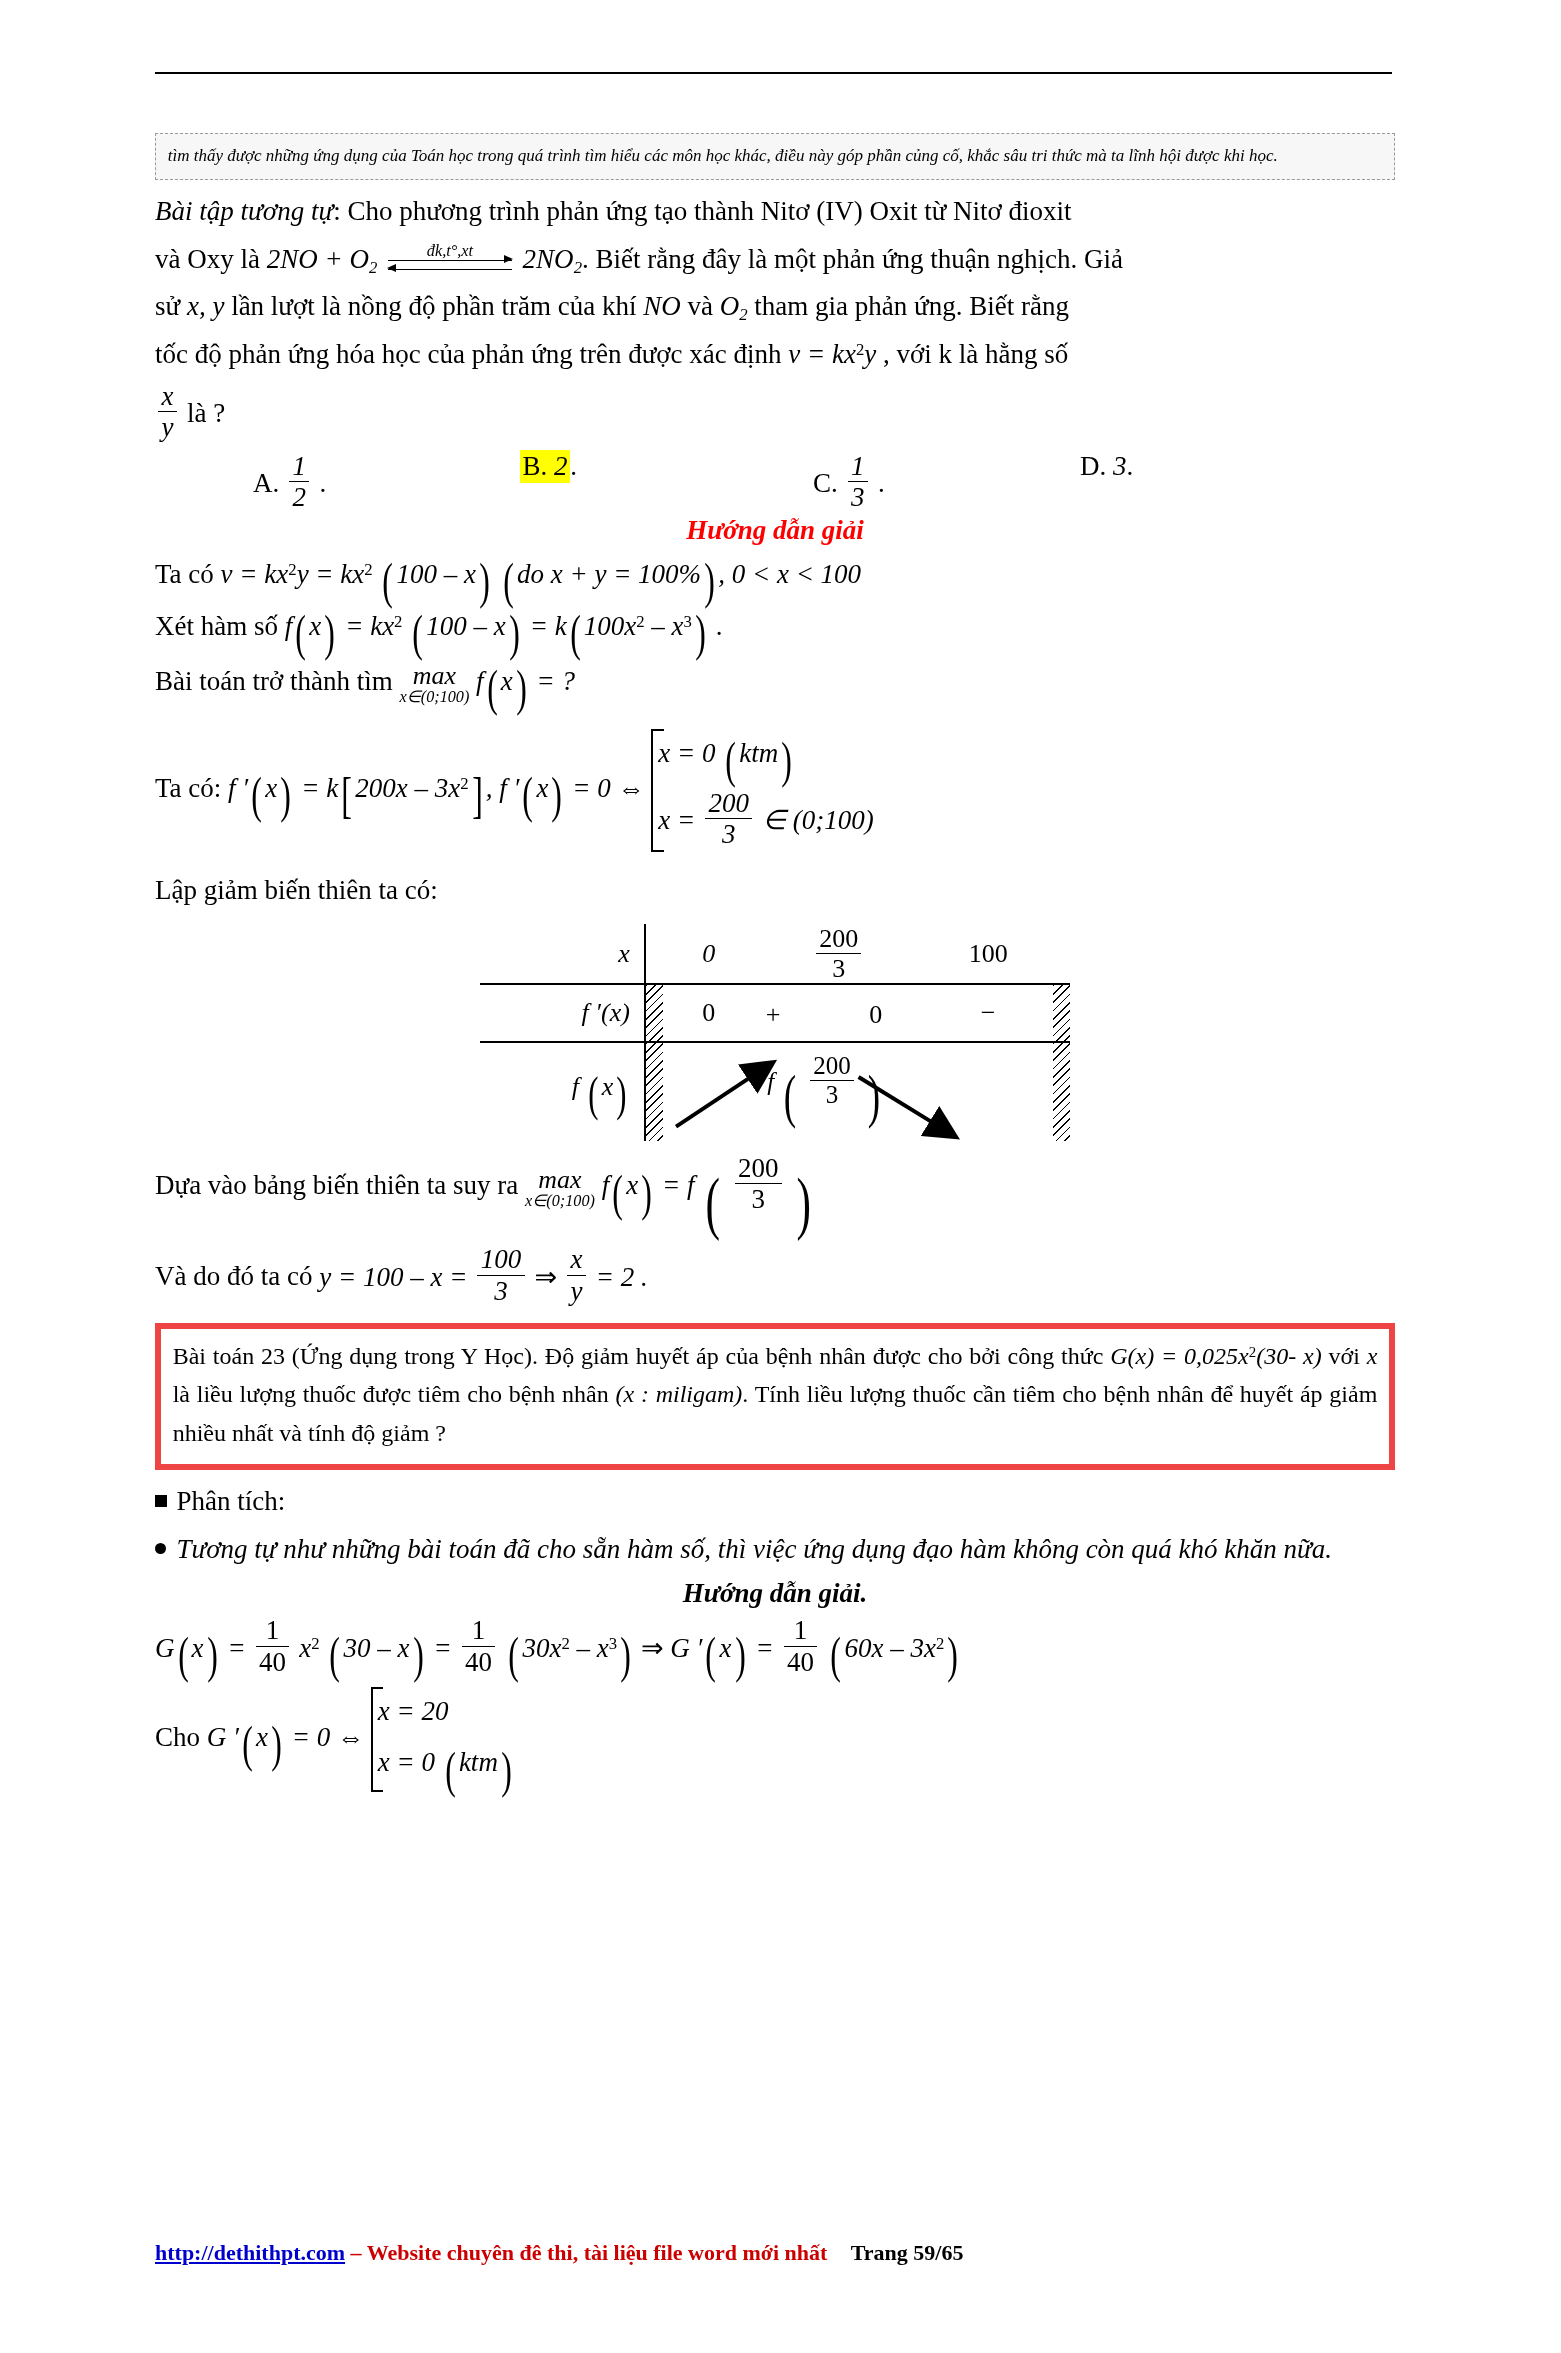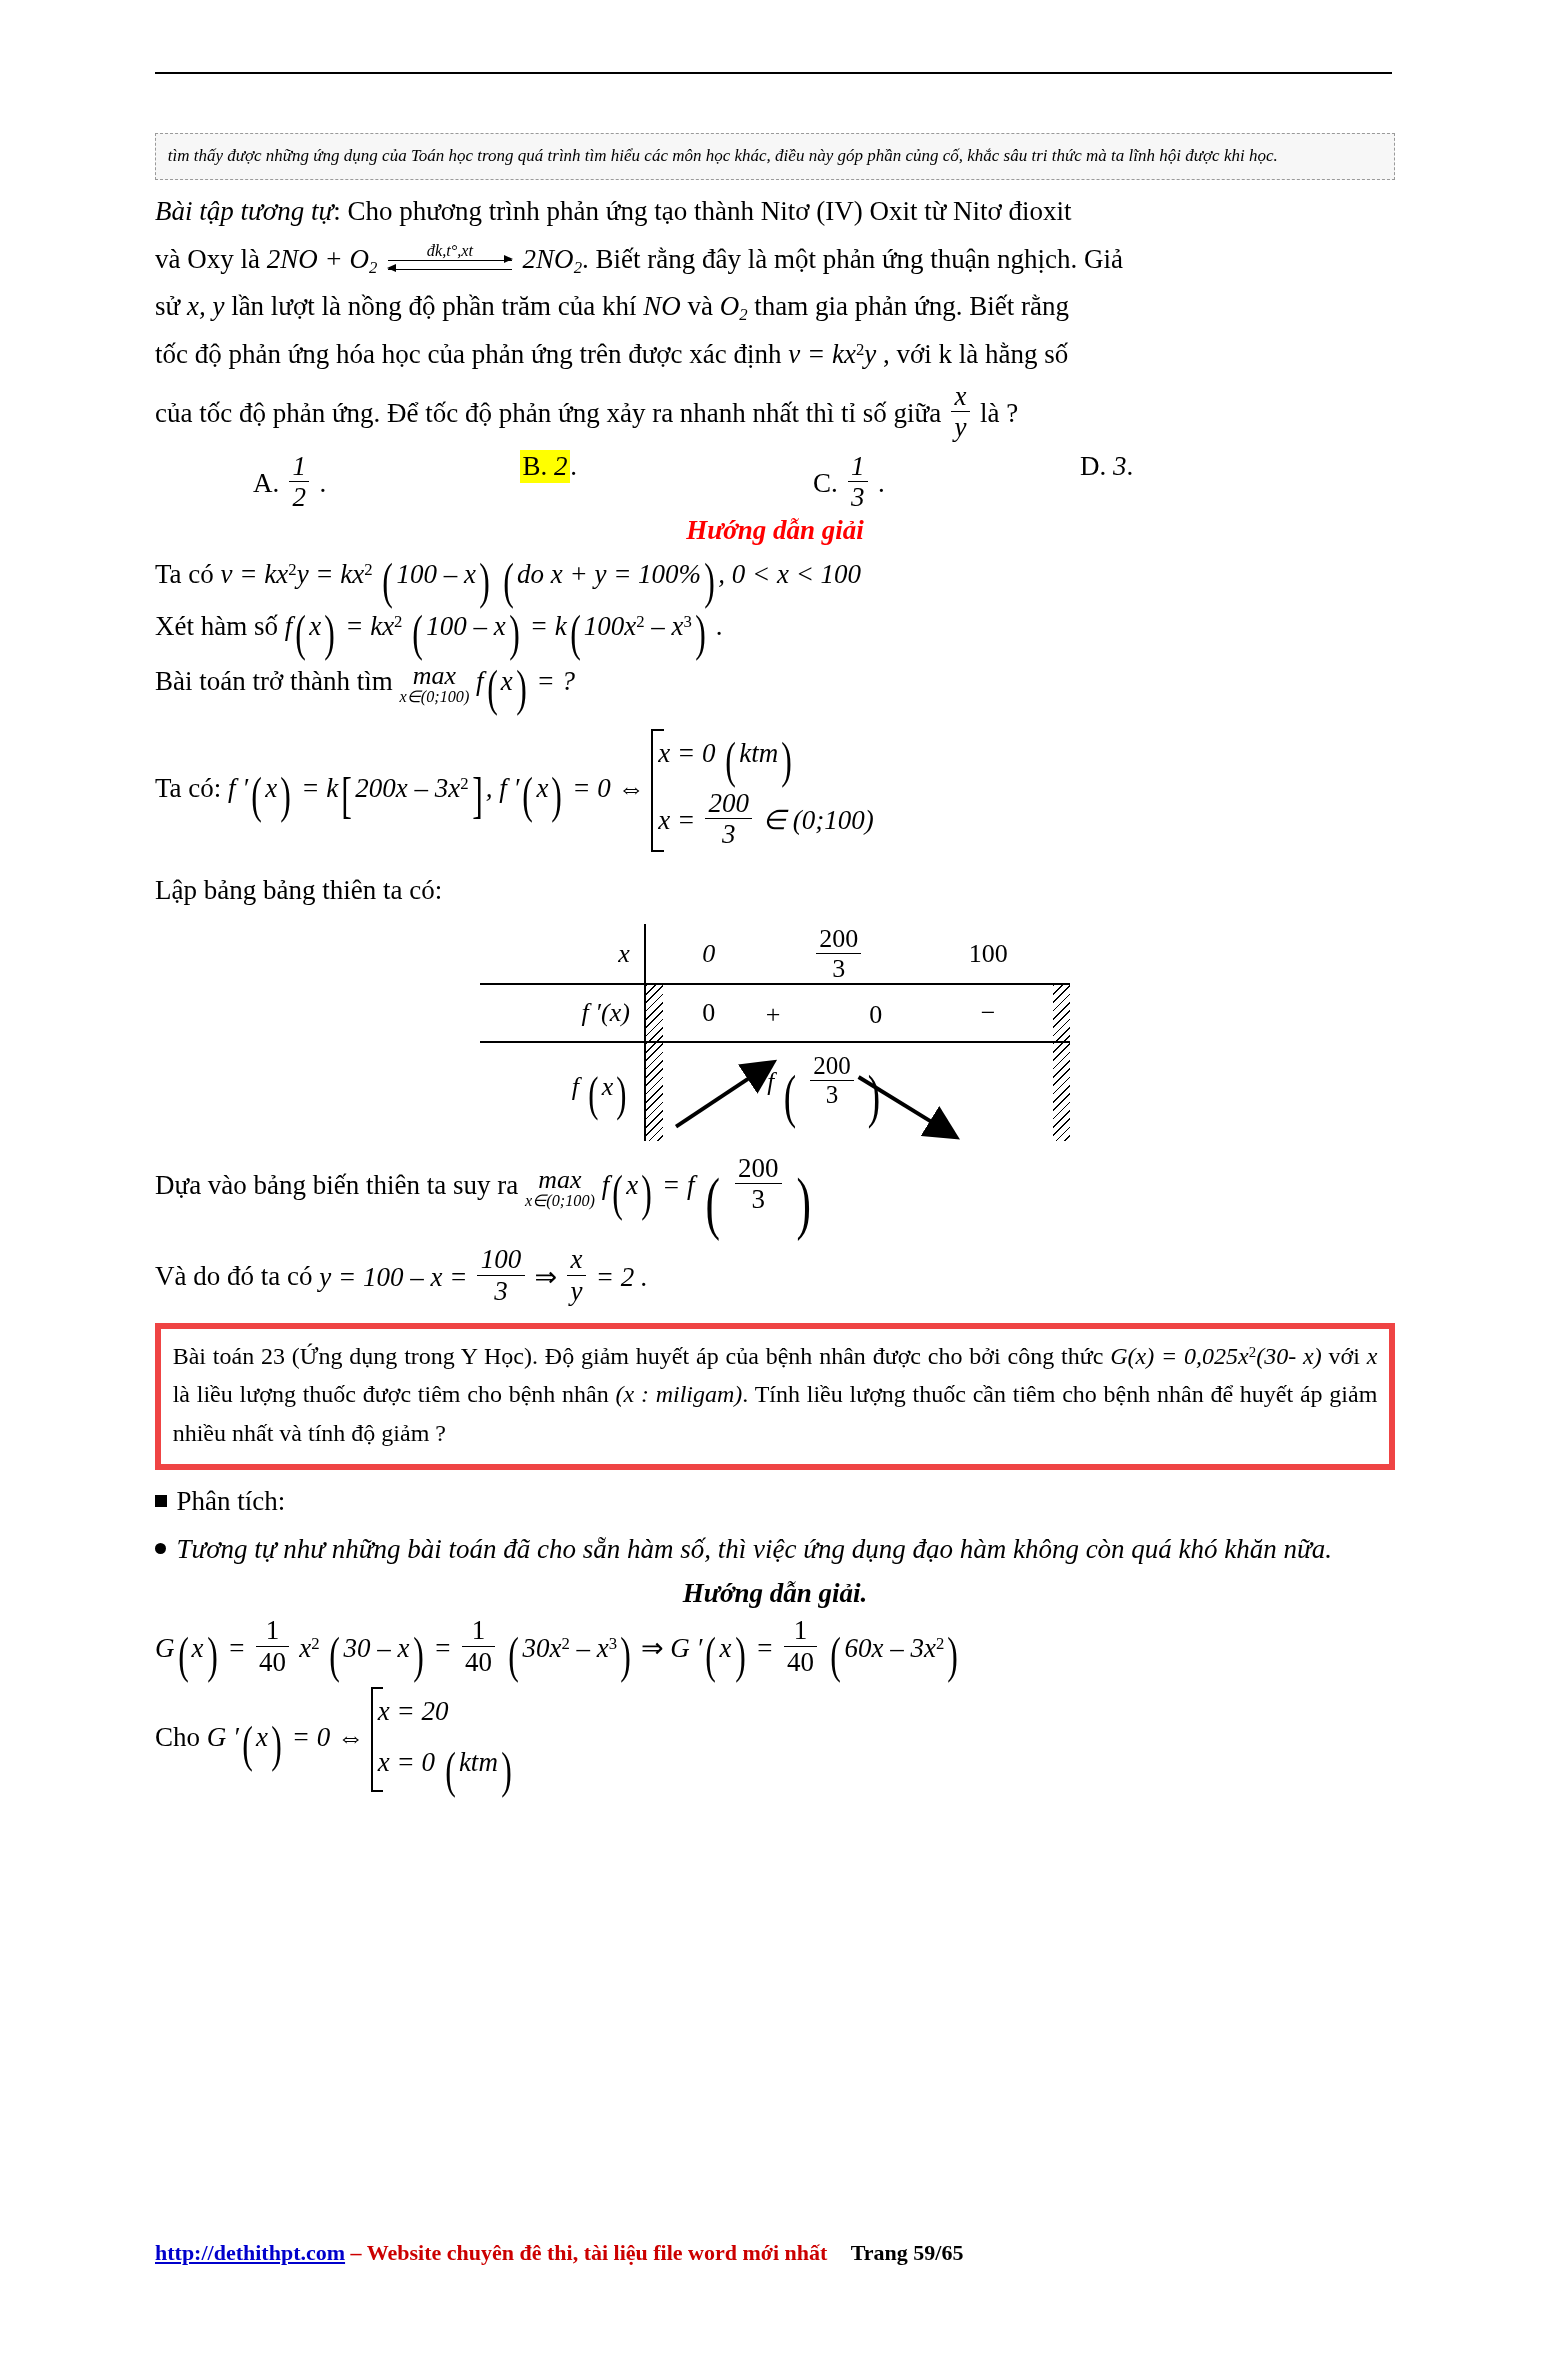--- a/index.html
+++ b/index.html
@@ -285,21 +285,20 @@
       <span>tham gia phản ứng. Biết rằng</span>
     </div>
 
     <div class="p">
       <span>tốc độ phản ứng hóa học của phản ứng trên được xác định</span>
       <span class="math">v = kx<sup style="font-style:normal">2</sup>y</span>
       <span>, với k là hằng số</span>
     </div>
 
     <div class="p">
-      <span>của tốc độ phản ứng. Để tốc độ phản ứng xảy ra nhanh nhất thì tỉ số giữa</span>
       <span class="frac">
         <span class="num">x</span>
         <span class="den">y</span>
       </span>
       <span>là ?</span>
     </div>
 
     <div class="choices">
       <span class="choice a">
         <span>A.</span>
@@ -366,21 +365,21 @@
           <span>x =</span>
           <span class="frac">
             <span class="num">200</span>
             <span class="den">3</span>
           </span>
           <span>∈ (0;100)</span>
         </span>
       </span>
     </div>
 
-    <div class="p" style="margin-top:15.6px;">Lập bảng bảng thiên ta có:</div>
+    <div class="p" style="margin-top:15.6px;">Lập giảm biến thiên ta có:</div>
 
     <div class="vartable-wrap">
       <table class="vartable">
         <tbody>
             <tr class="vt-row1">
           <td class="vt-label" style="border-bottom:2px solid #000;">x</td>
           <td class="hatch" style="background:none;"></td>
           <td class="vt-cell" style="width:91px;">0</td>
           <td class="vt-cell" style="width:169px;">
             <span class="frac" style="font-style:normal;">

